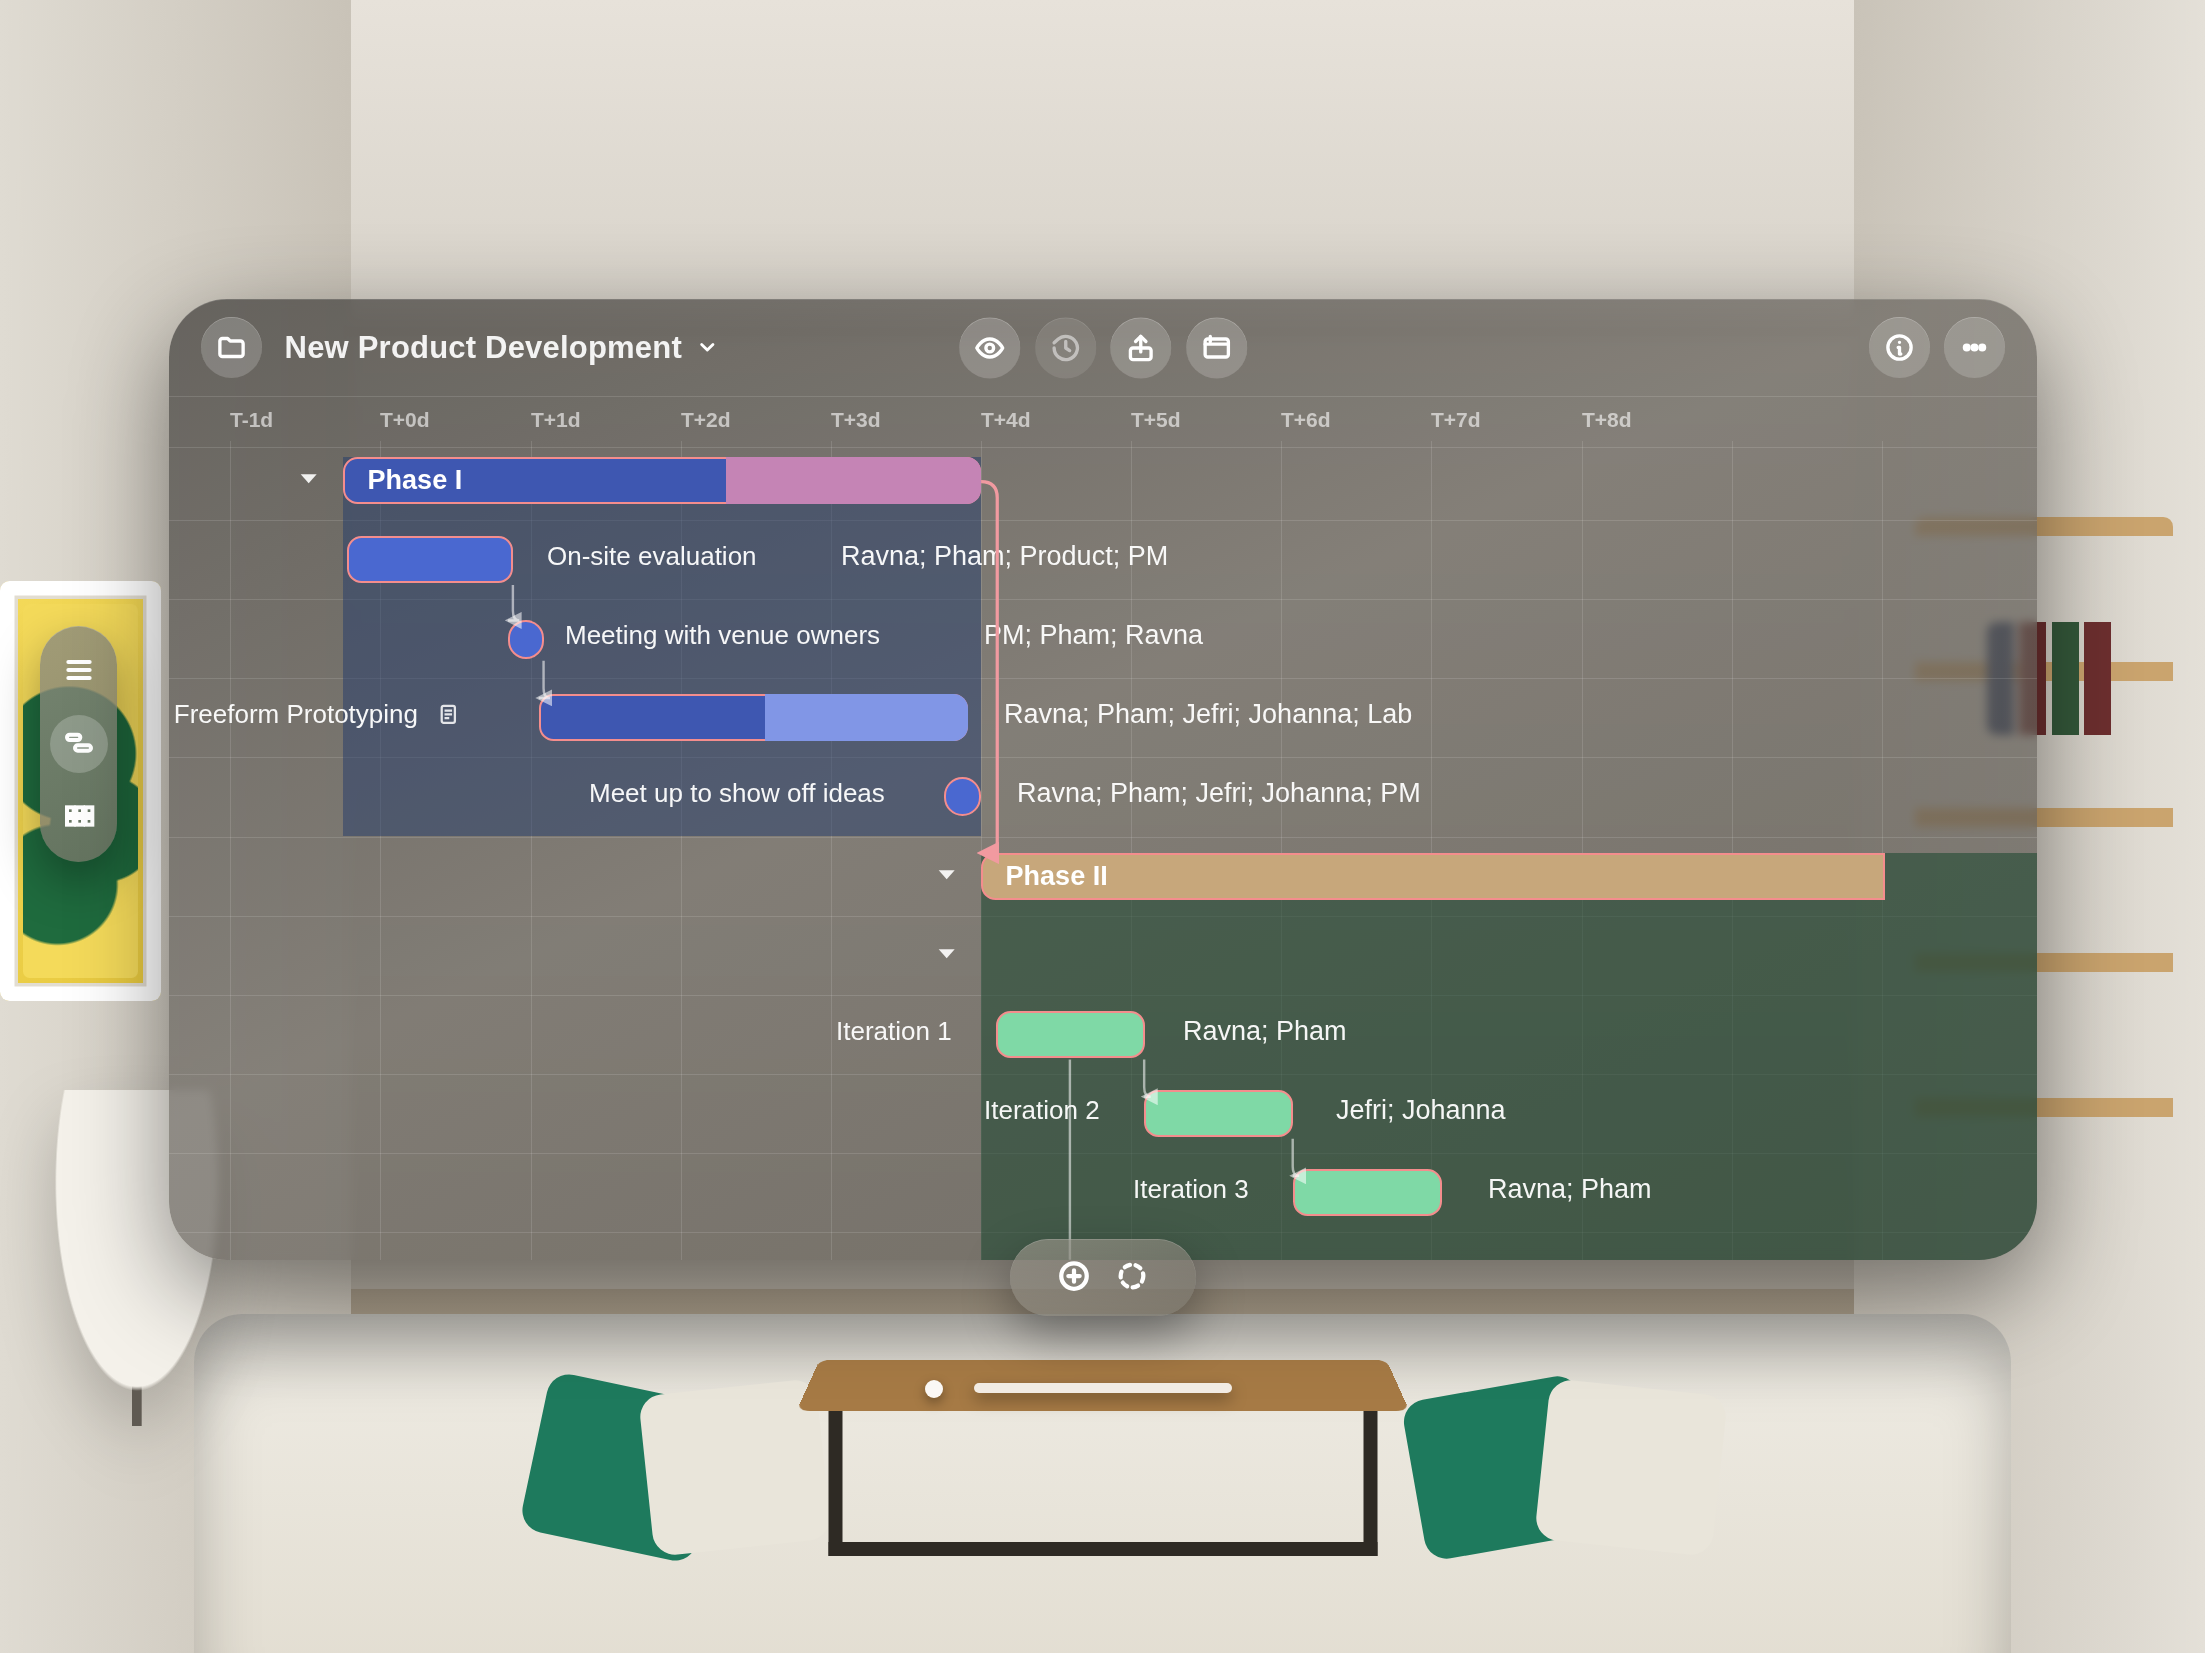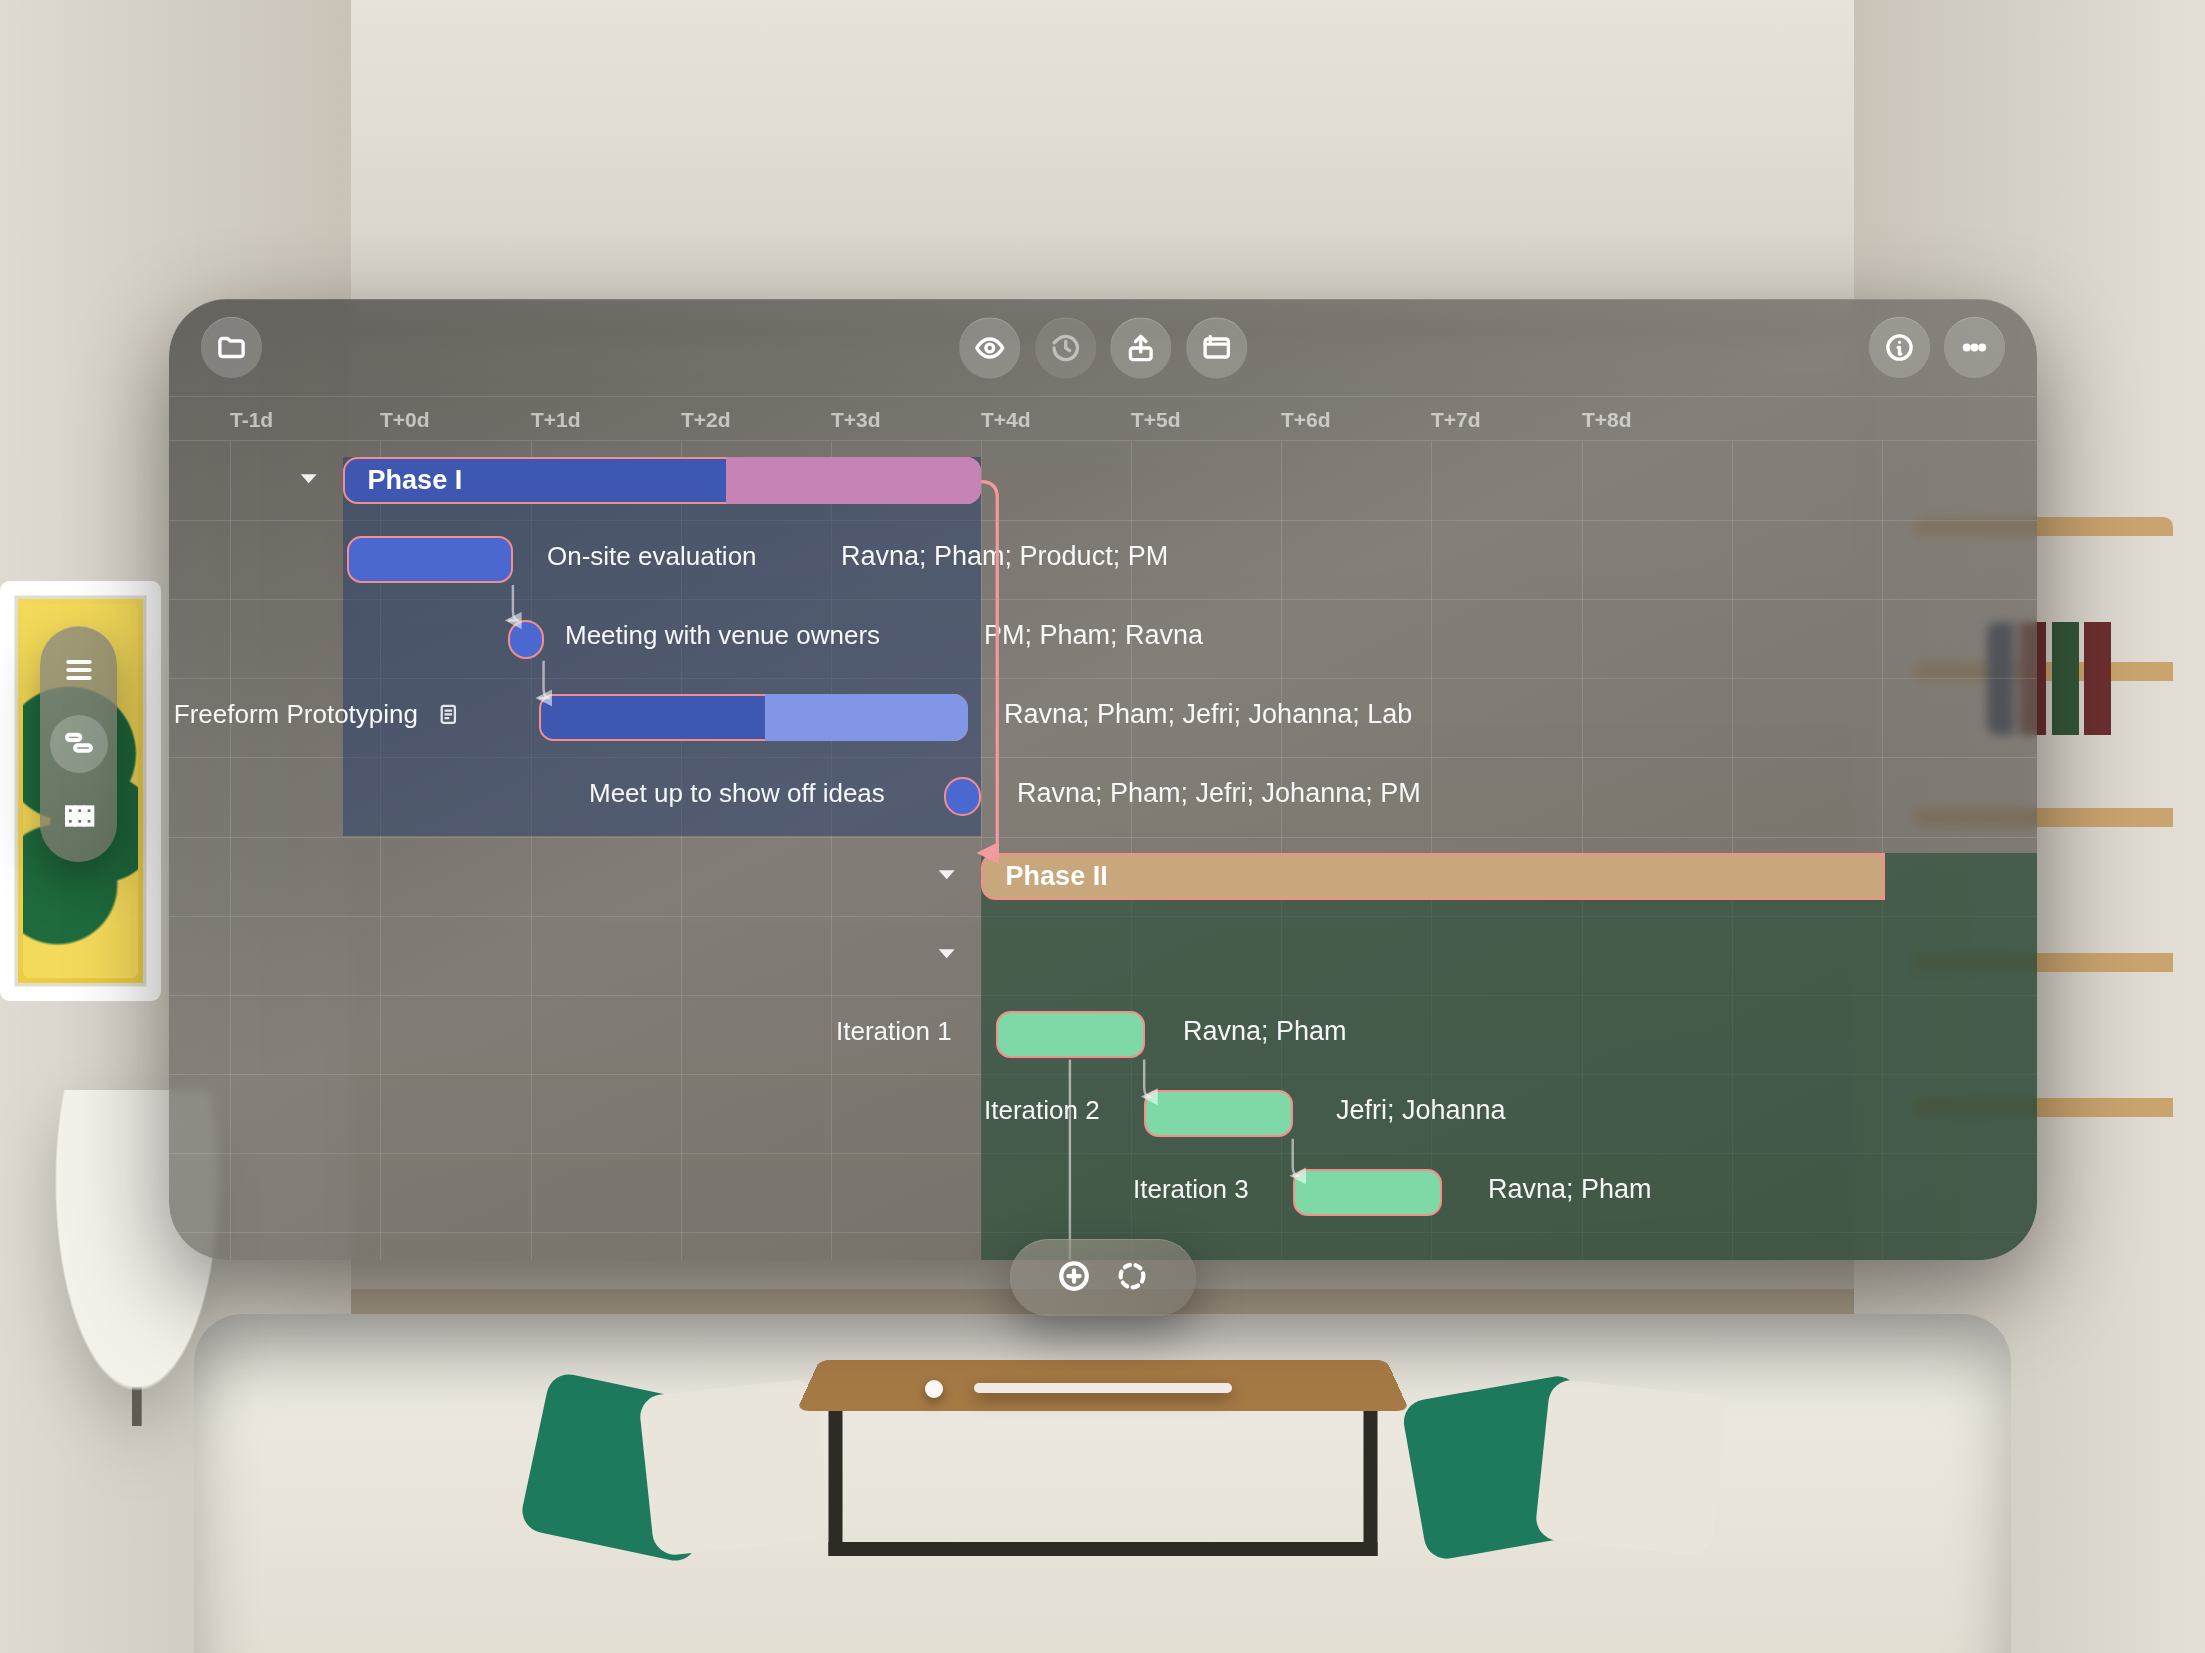--- a/index.html
+++ b/index.html
@@ -75,21 +75,21 @@
     box-shadow: inset 0 0.8px 0 rgba(255,255,255,.25);
   }
   .circle-btn svg { width: 31px; height: 31px; stroke: #fff; fill: none; stroke-width: 2.6; stroke-linecap: round; stroke-linejoin: round; }
   .title-row { display:flex; align-items:center; gap: 14.5px; font-size: 31px; font-weight: 600; letter-spacing: 0.2px; color: rgba(255,255,255,.92); cursor: default; }
   .title-row .chev { width: 22.6px; height: 22.6px; }
   .toolbar .center { position:absolute; left:50%; top:50%; transform:translate(-50%,-50%); display:flex; gap: 14.5px; }
   .toolbar .right  { margin-left:auto; display:flex; gap: 14.5px; }
   .circle-btn.disabled { opacity: .55; }
 
   
-  .time-header { position: relative; height: 45px; border-top: 0.8px solid rgba(255,255,255,.12); border-bottom: 0.8px solid rgba(255,255,255,.12); }
+  .time-header { position: relative; height: 52px; border-top: 0.8px solid rgba(255,255,255,.12); border-bottom: 0.8px solid rgba(255,255,255,.12); }
   .tick-label { position:absolute; top: 11.3px; font-size: 21px; font-weight: 600; color: rgba(255,255,255,.6); white-space: nowrap; }
 
   
   .grid-v { position:absolute; top: 142px; bottom: 0; width: 0.8px; background: rgba(255,255,255,.12); }
 
   
   .chart { position: absolute; left:0; right:0; top: 142px; bottom: 0; }
   .row-line { position:absolute; left:0; right:0; height: 0.8px; background: rgba(255,255,255,.12); }
 
   .group-bg  { position:absolute; left:0; right:0; background: rgba(32,57,106,.48); }
@@ -195,20 +195,26 @@
 </div>
 
 <div class="window">
 
   <div class="toolbar">
     <div class="circle-btn">
       <svg viewBox="0 0 24 24">
           <path d="M3 7a2 2 0 0 1 2-2h4l2 2h8a2 2 0 0 1 2 2v8a2 2 0 0 1-2 2H5a2 2 0 0 1-2-2V7z"></path>
         </svg>
     </div>
+    <div class="title-row">
+      <span>New Product Development</span>
+      <svg class="chev" viewBox="0 0 24 24">
+          <path d="M6 9l6 6 6-6" stroke="#fff" stroke-width="3" fill="none" stroke-linecap="round" stroke-linejoin="round"></path>
+        </svg>
+    </div>
 
     <div class="center">
       <div class="circle-btn">
         <svg viewBox="0 0 24 24">
             <path d="M2 12s3.5-7 10-7 10 7 10 7-3.5 7-10 7S2 12 2 12z"></path>
             <circle cx="12" cy="12" r="3"></circle>
           </svg>
       </div>
       <div class="circle-btn disabled">
         <svg viewBox="0 0 24 24">

